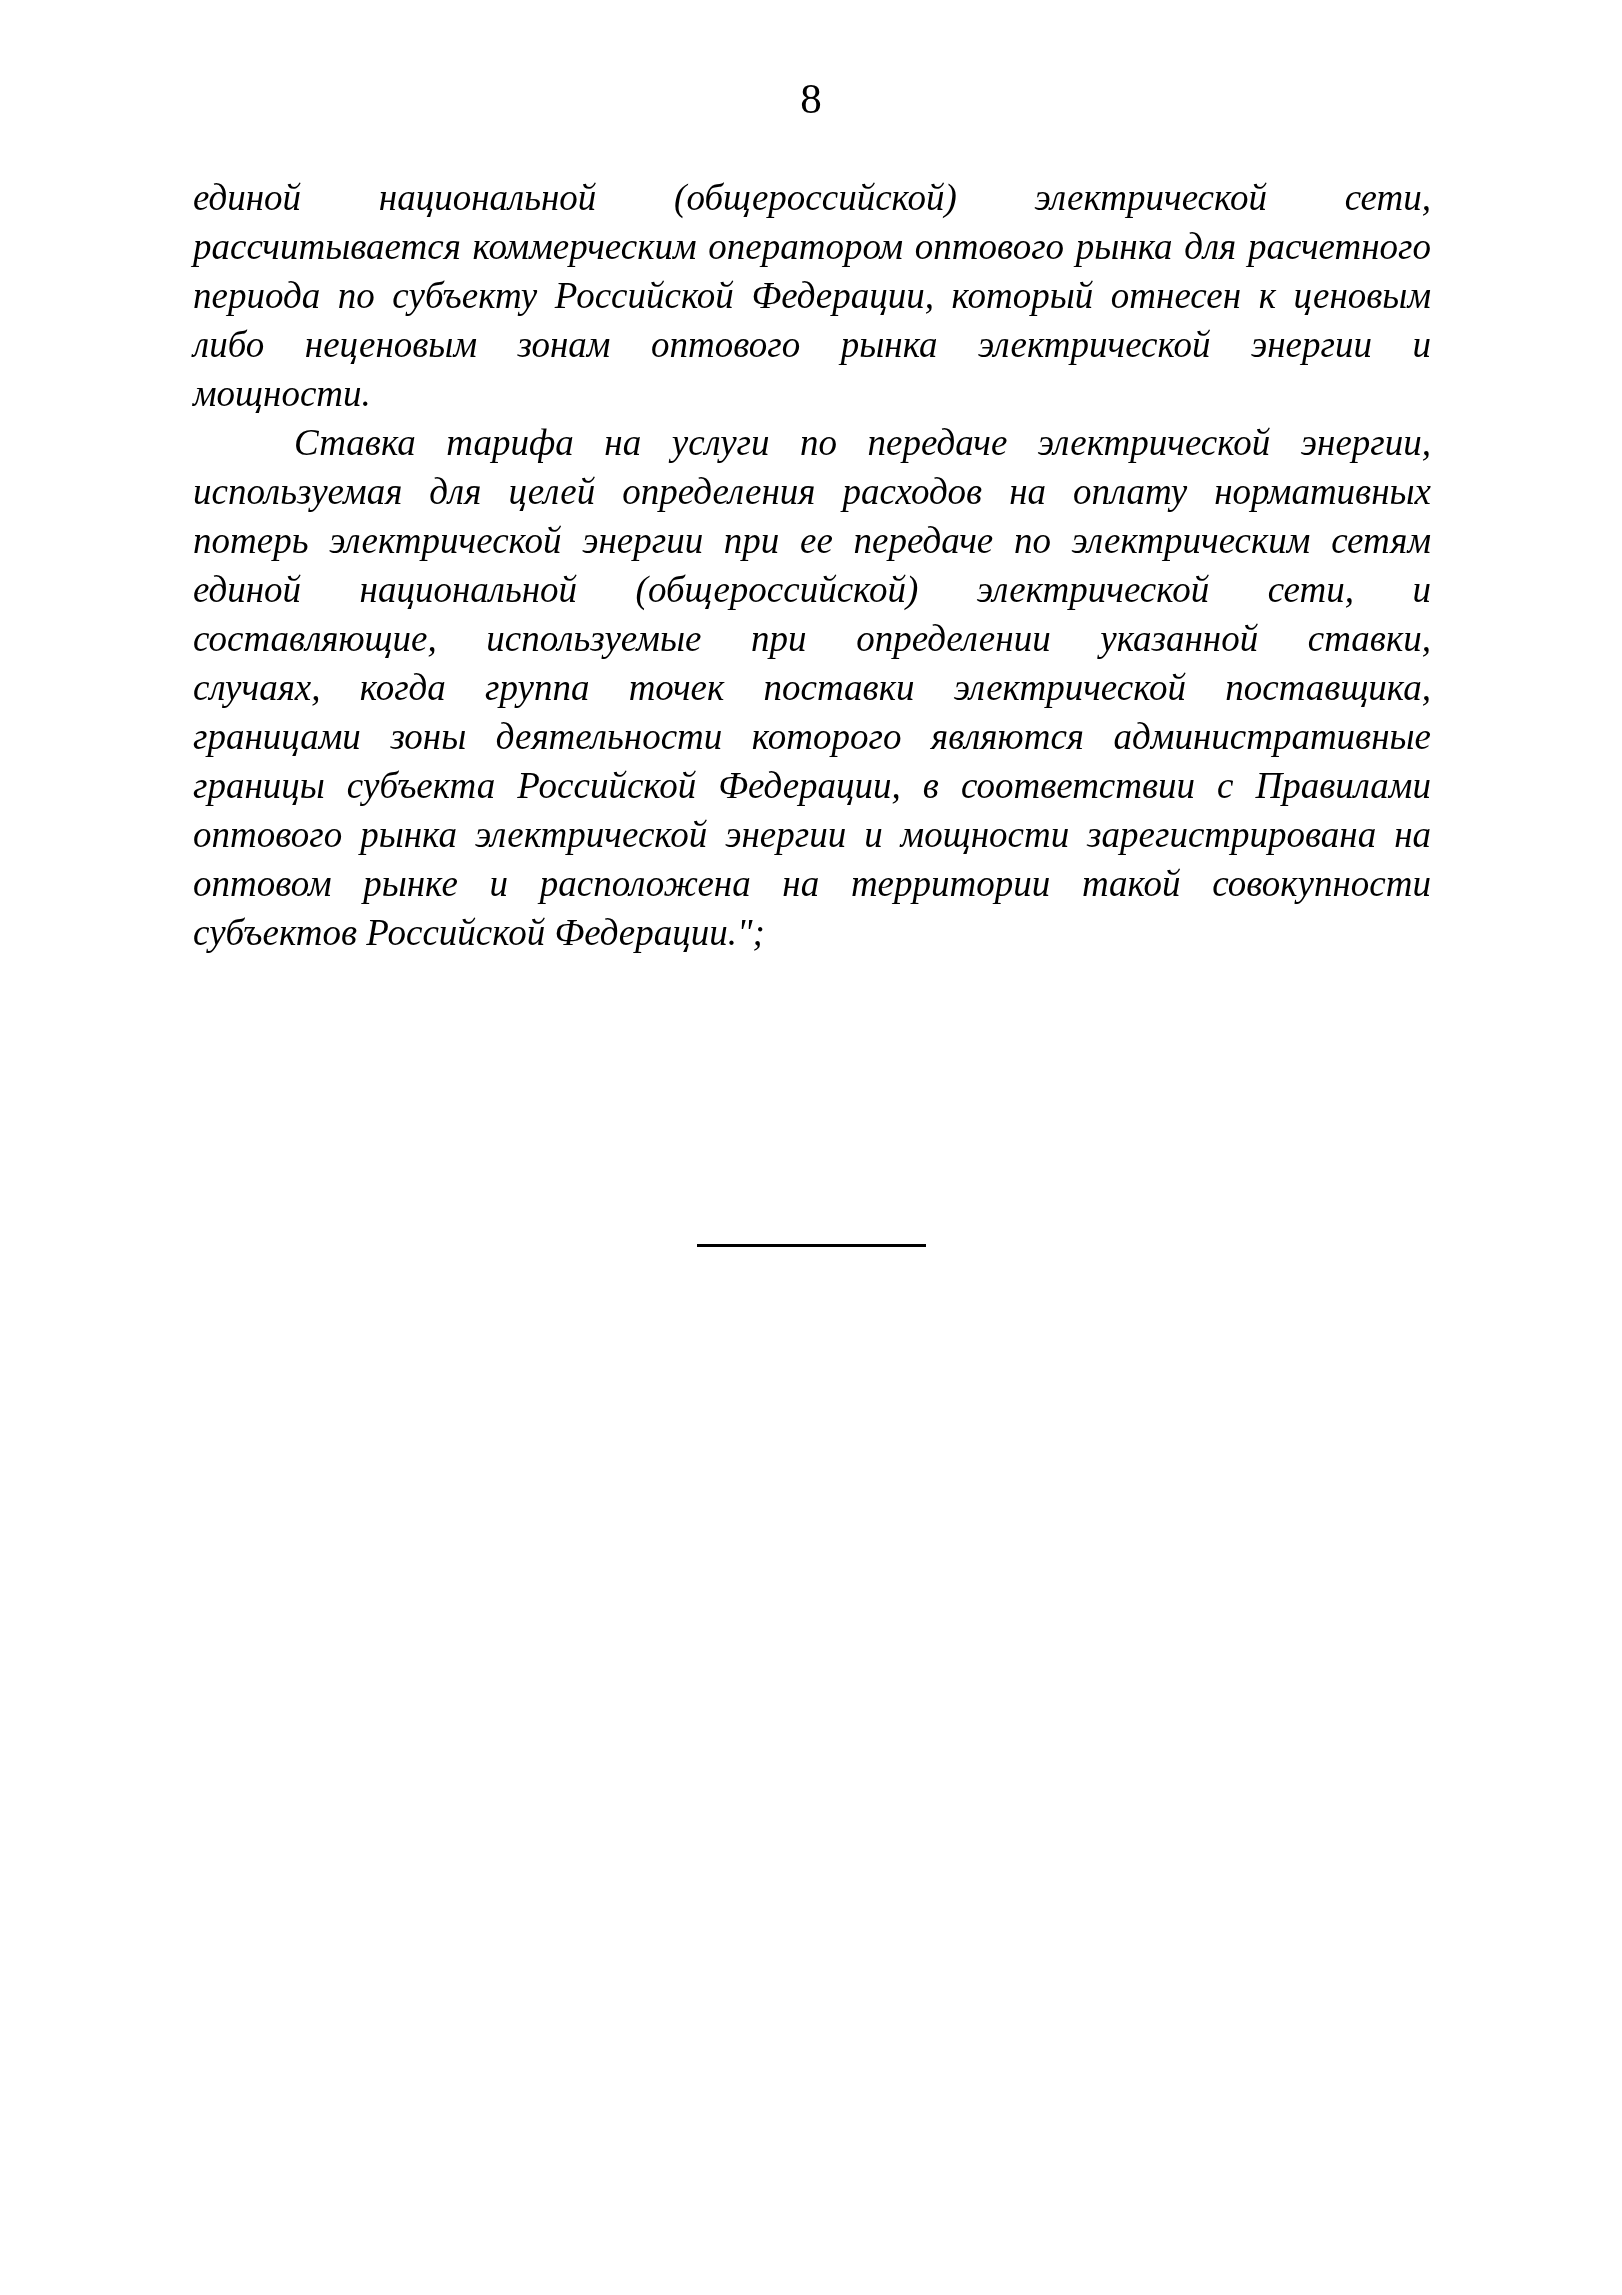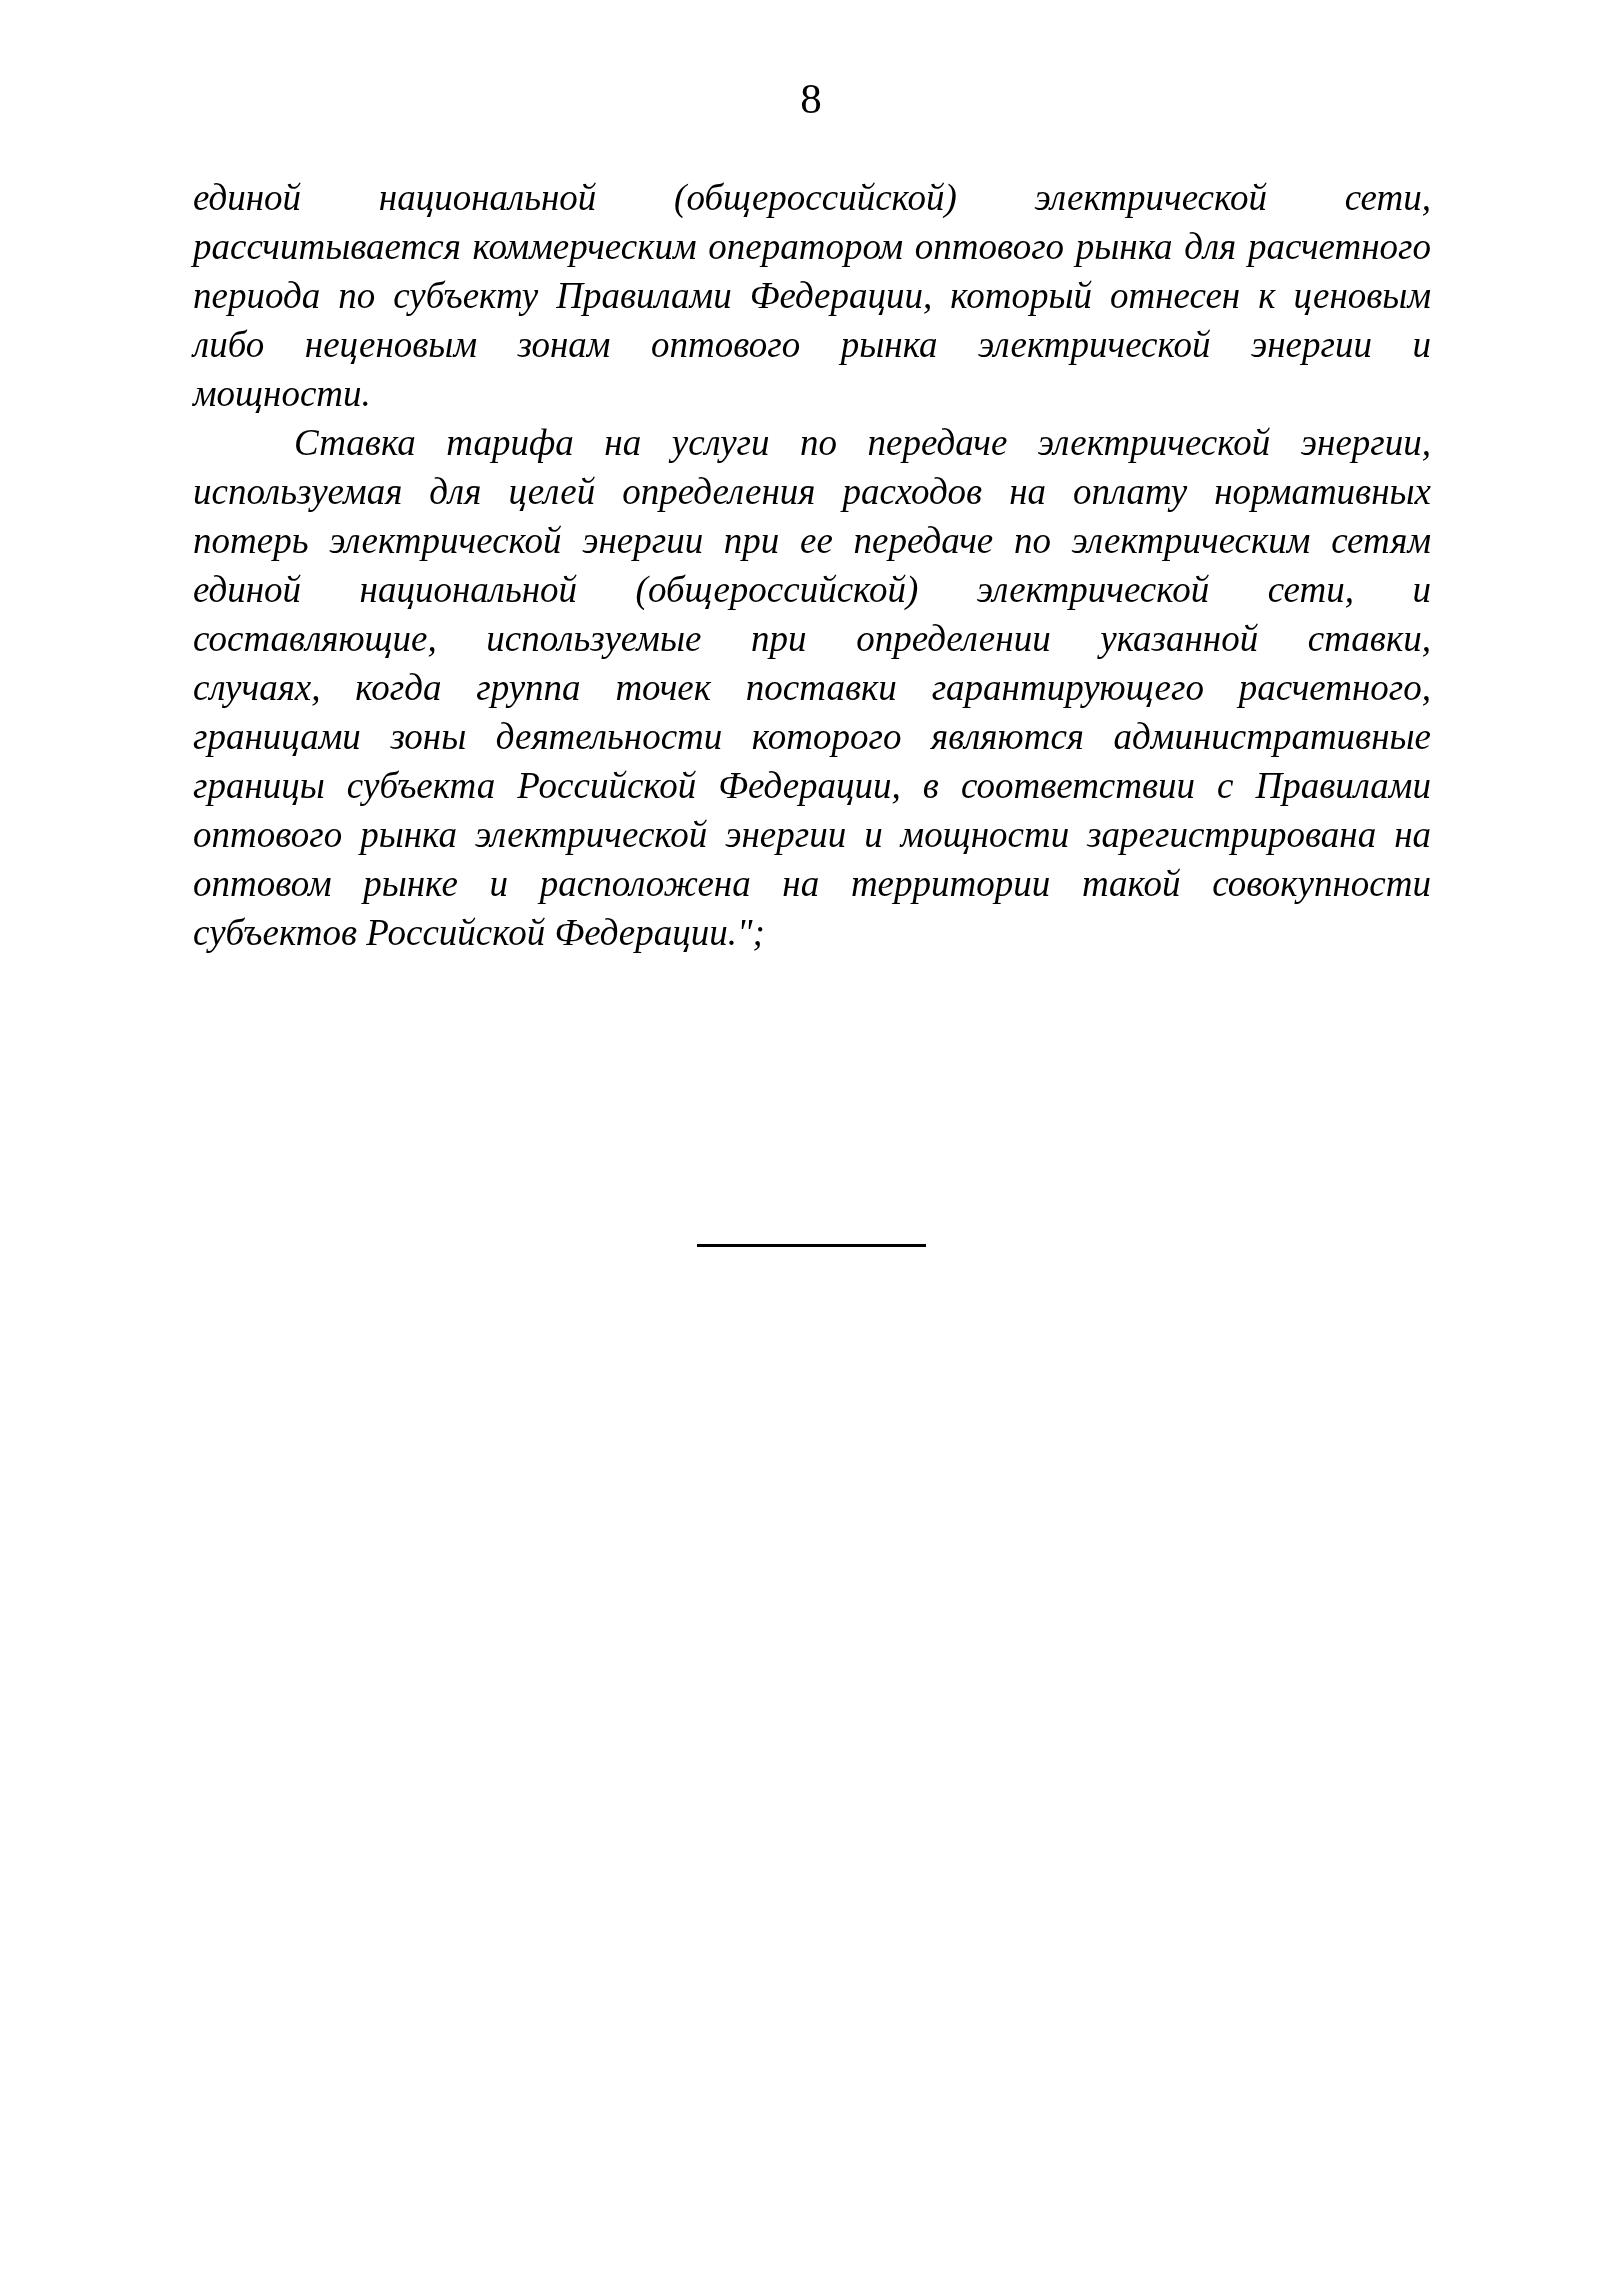--- a/index.html
+++ b/index.html
@@ -62,31 +62,31 @@
 </style>
 </head>
 <body>
 
 <div class="page-number">8</div>
 
 <div class="text-block">
     <div class="paragraph">
       <div class="line">единой национальной (общероссийской) электрической сети,</div>
       <div class="line">рассчитывается коммерческим оператором оптового рынка для расчетного</div>
-      <div class="line">периода по субъекту Правилами Федерации, который отнесен к ценовым</div>
+      <div class="line">периода по субъекту Российской Федерации, который отнесен к ценовым</div>
       <div class="line">либо неценовым зонам оптового рынка электрической энергии и</div>
       <div class="line last">мощности.</div>
     </div>
     <div class="paragraph indent">
       <div class="line">Ставка тарифа на услуги по передаче электрической энергии,</div>
       <div class="line">используемая для целей определения расходов на оплату нормативных</div>
       <div class="line">потерь электрической энергии при ее передаче по электрическим сетям</div>
       <div class="line">единой национальной (общероссийской) электрической сети, и</div>
       <div class="line">составляющие, используемые при определении указанной ставки,</div>
-      <div class="line">случаях, когда группа точек поставки гарантирующего расчетного,</div>
+      <div class="line">случаях, когда группа точек поставки электрической поставщика,</div>
       <div class="line">границами зоны деятельности которого являются административные</div>
       <div class="line">границы субъекта Российской Федерации, в соответствии с Правилами</div>
       <div class="line">оптового рынка электрической энергии и мощности зарегистрирована на</div>
       <div class="line">оптовом рынке и расположена на территории такой совокупности</div>
       <div class="line last">субъектов Российской Федерации.";</div>
     </div>
     <div class="paragraph indent">
     </div>
   </div>
 

